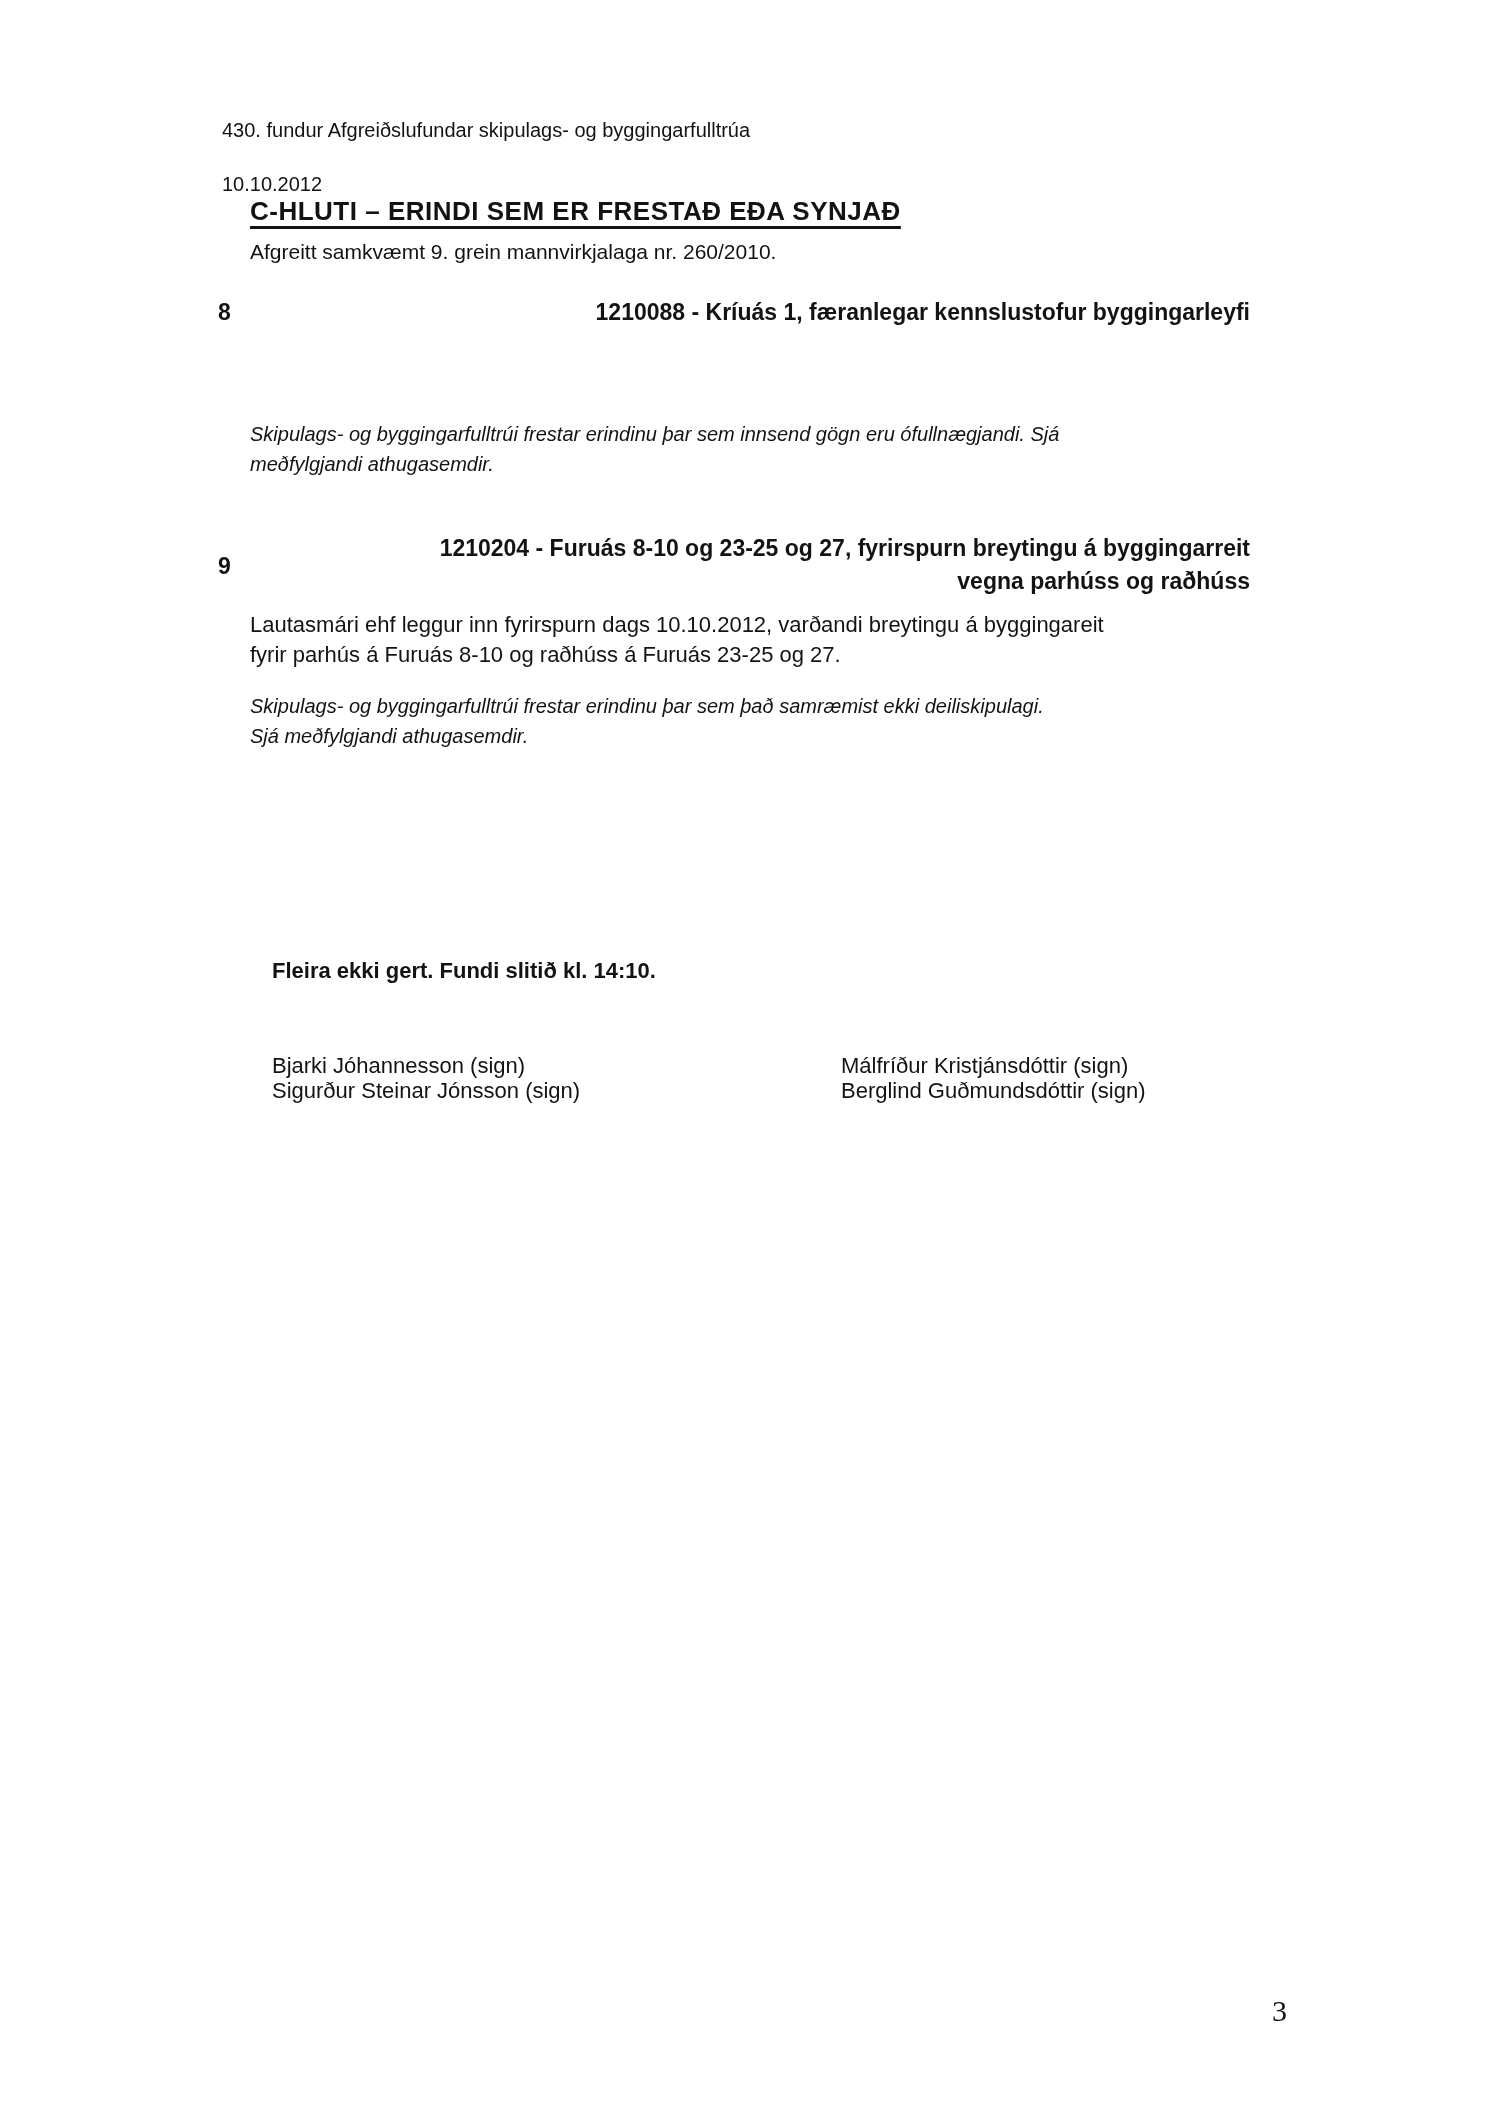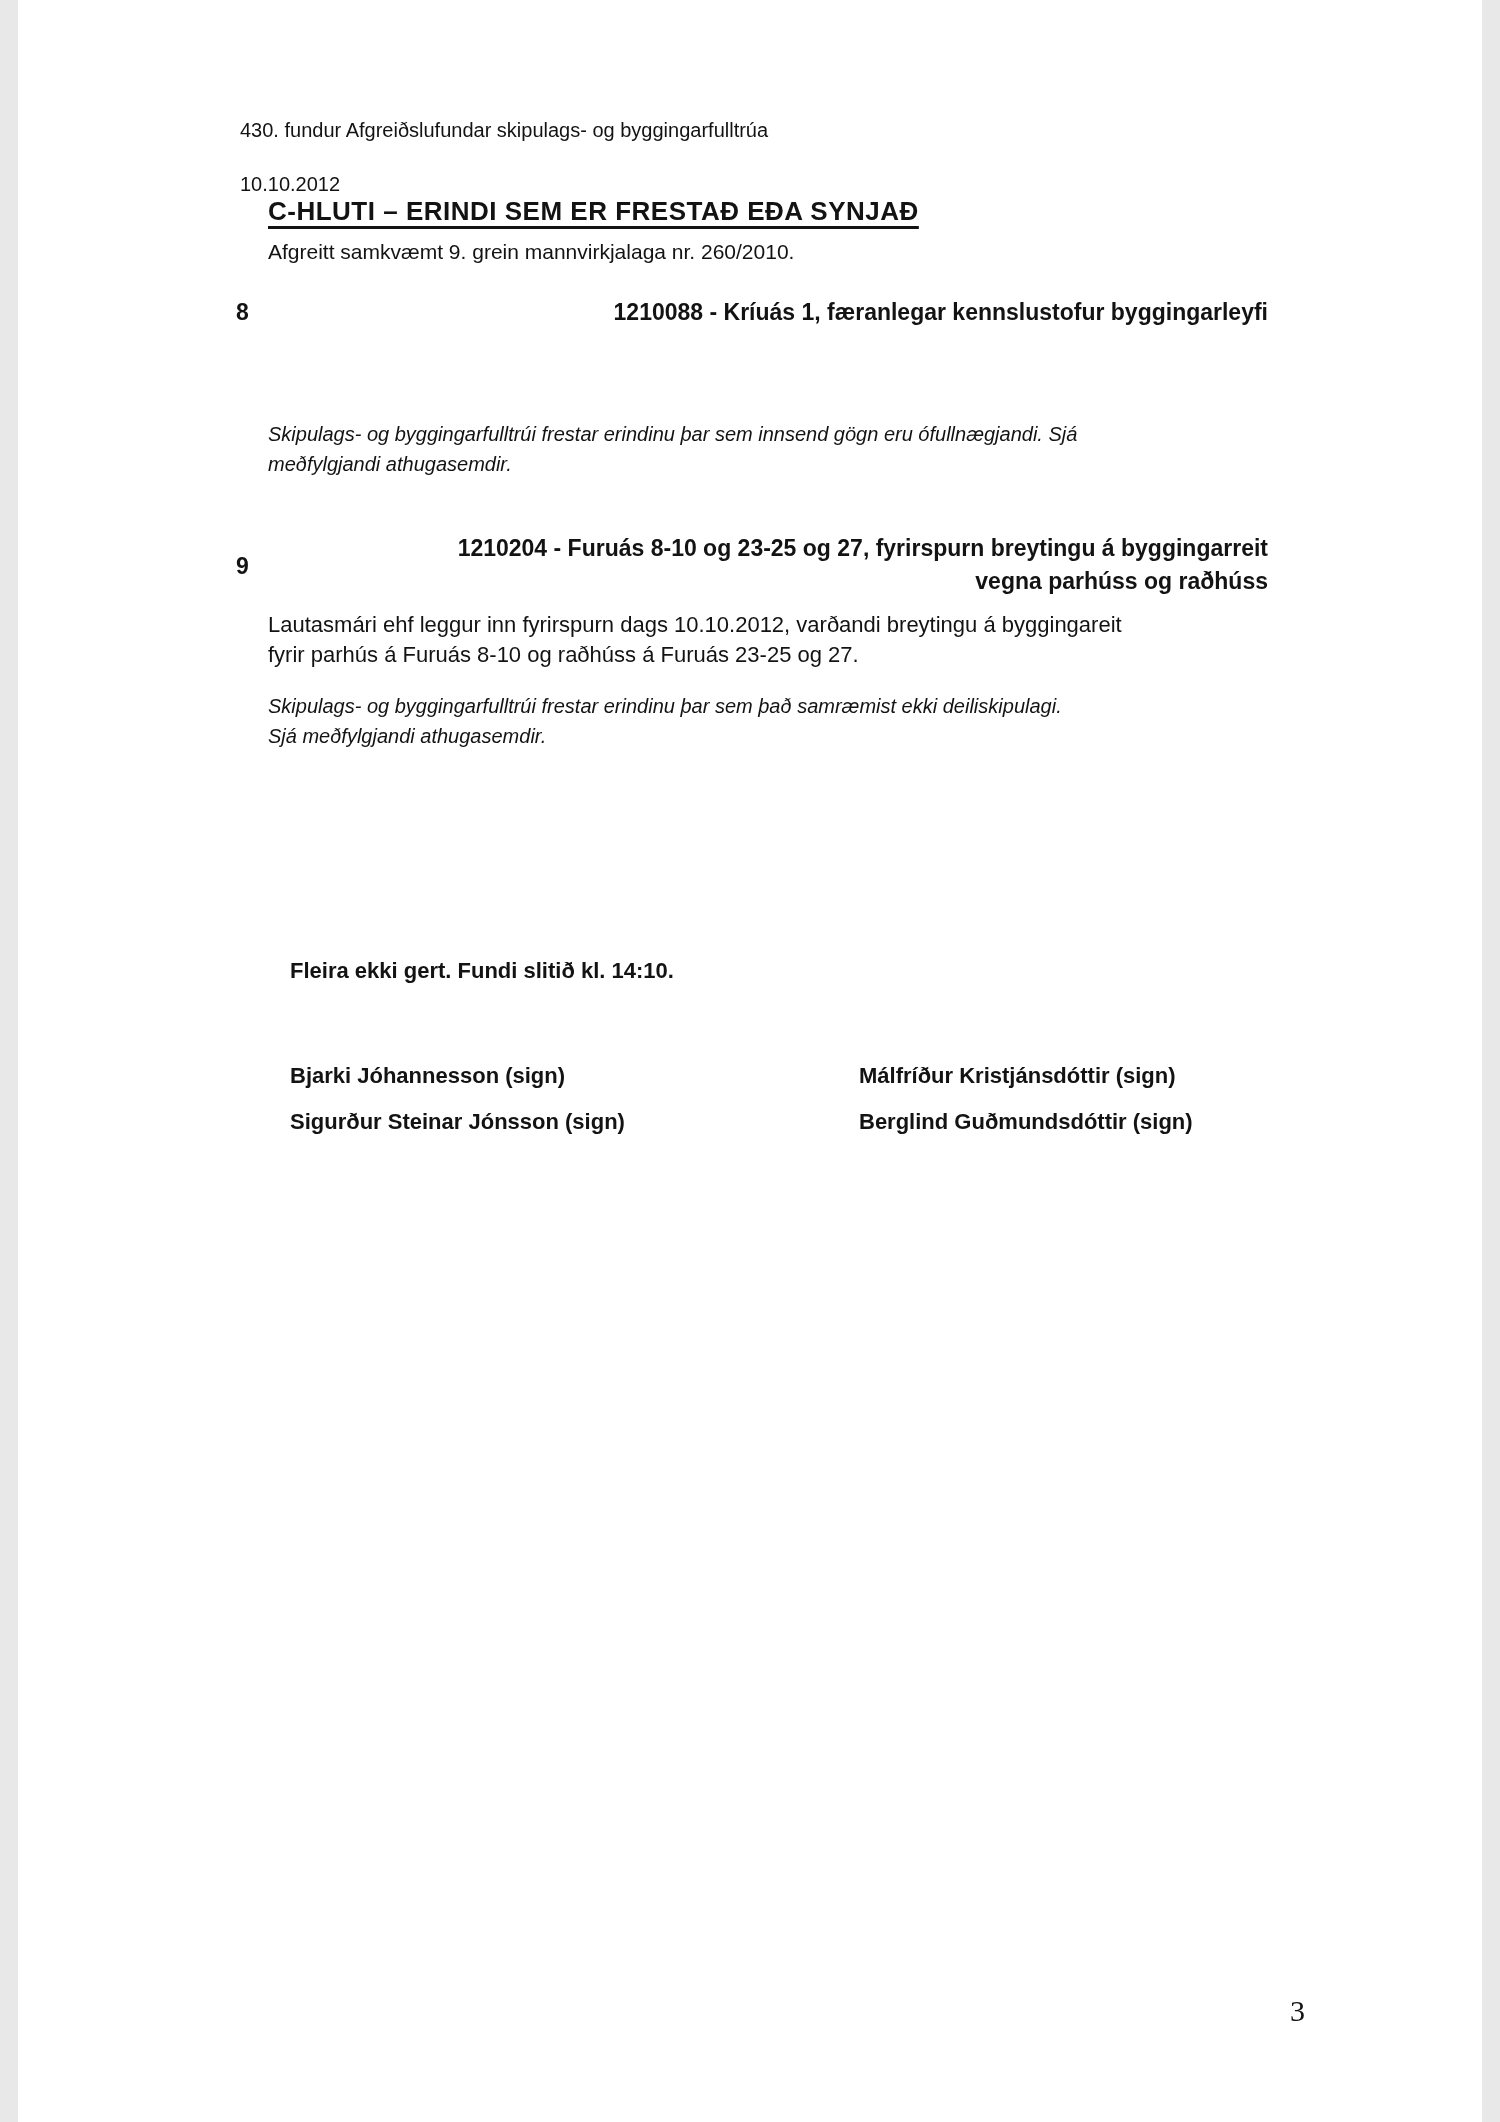--- a/index.html
+++ b/index.html
@@ -9,20 +9,21 @@
   }
   .page {
     position: relative;
     width: 1464px;
     height: 2122px;
     margin: 0 auto;
     background: #ffffff;
     overflow: hidden;
     font-family: "Liberation Sans", "DejaVu Sans", sans-serif;
     color: #131313;
+    padding-left: 36px;
   }
   .abs { position: absolute; }
   .pre { white-space: pre-line; }
 
   .doc-header {
     left: 222px;
     top: 90px;
     font-size: 20px;
     line-height: 27px;
   }
@@ -77,22 +78,22 @@
     font-style: italic;
   }
 
   .closing-line {
     left: 272px;
     font-size: 22px;
     font-weight: bold;
   }
   .signature-col {
     font-size: 22px;
-    font-weight: bold;
-    line-height: 46px;
+    font-weight: normal;
+    line-height: 25px;
   }
   .page-number {
     left: 1272px;
     top: 1994px;
     font-family: "Liberation Serif", "DejaVu Serif", serif;
     font-size: 30px;
   }
 </style>
 </head>
 <body>

